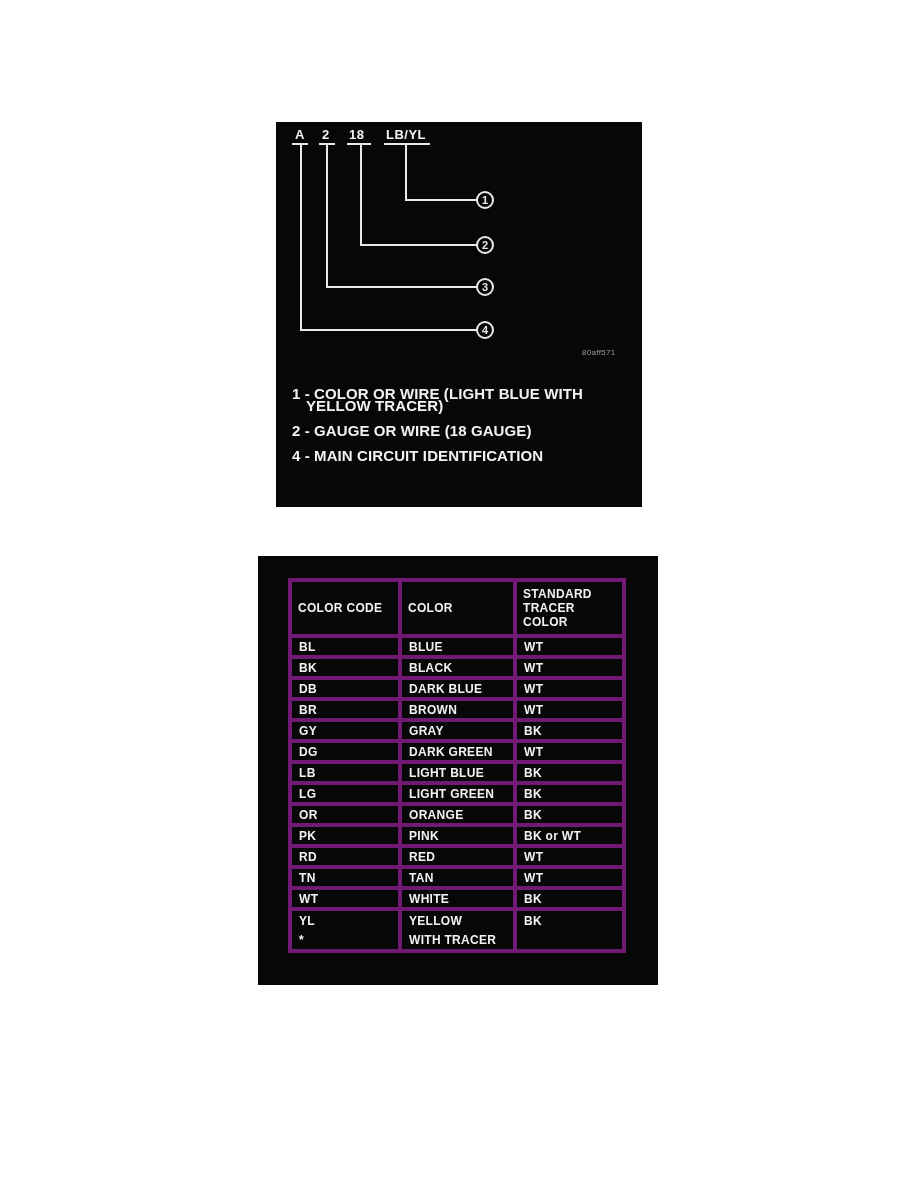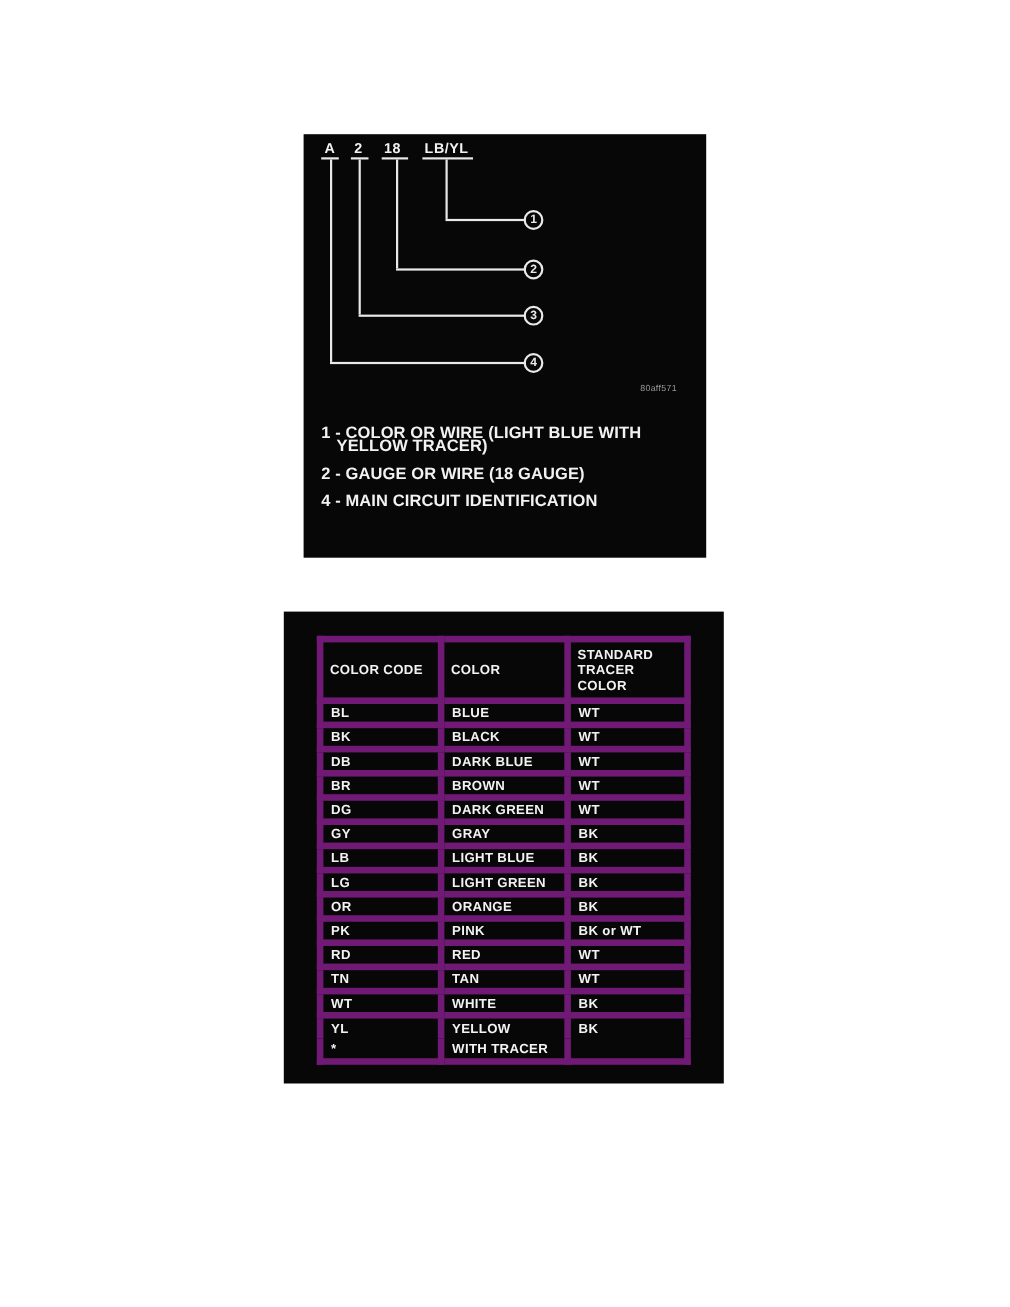--- a/index.html
+++ b/index.html
@@ -37,21 +37,21 @@
     margin-bottom:13px; padding-left:14px; text-indent:-14px;
     white-space:pre-line; letter-spacing:0.1px;
   }
 
   
   .wire-table {
     border-collapse:collapse; table-layout:fixed;
     margin:22px 0 0 30px; width:334px;
   }
   .wire-table th, .wire-table td {
-    border:6px solid #701a75; color:#f2f2f2; font-weight:bold;
+    border:4px solid #701a75; color:#f2f2f2; font-weight:bold;
     text-align:left; vertical-align:middle; letter-spacing:0.3px;
     overflow:hidden;
   }
   .wire-table th { font-size:12px; padding:4px 6px; height:56px; line-height:14px; }
   .wire-table td { font-size:12px; padding:1px 7px; height:21px; }
   tr.row-yl td   { border-bottom:none; }
   tr.row-star td { border-top:none; }
 </style>
 </head>
 <body>
@@ -125,28 +125,28 @@
           <td>DB</td>
           <td>DARK BLUE</td>
           <td>WT</td>
         </tr>
         <tr>
           <td>BR</td>
           <td>BROWN</td>
           <td>WT</td>
         </tr>
         <tr>
+          <td>GY</td>
+          <td>GRAY</td>
+          <td>BK</td>
+        </tr>
+        <tr>
           <td>DG</td>
           <td>DARK GREEN</td>
           <td>WT</td>
-        </tr>
-        <tr>
-          <td>GY</td>
-          <td>GRAY</td>
-          <td>BK</td>
         </tr>
         <tr>
           <td>LB</td>
           <td>LIGHT BLUE</td>
           <td>BK</td>
         </tr>
         <tr>
           <td>LG</td>
           <td>LIGHT GREEN</td>
           <td>BK</td>

